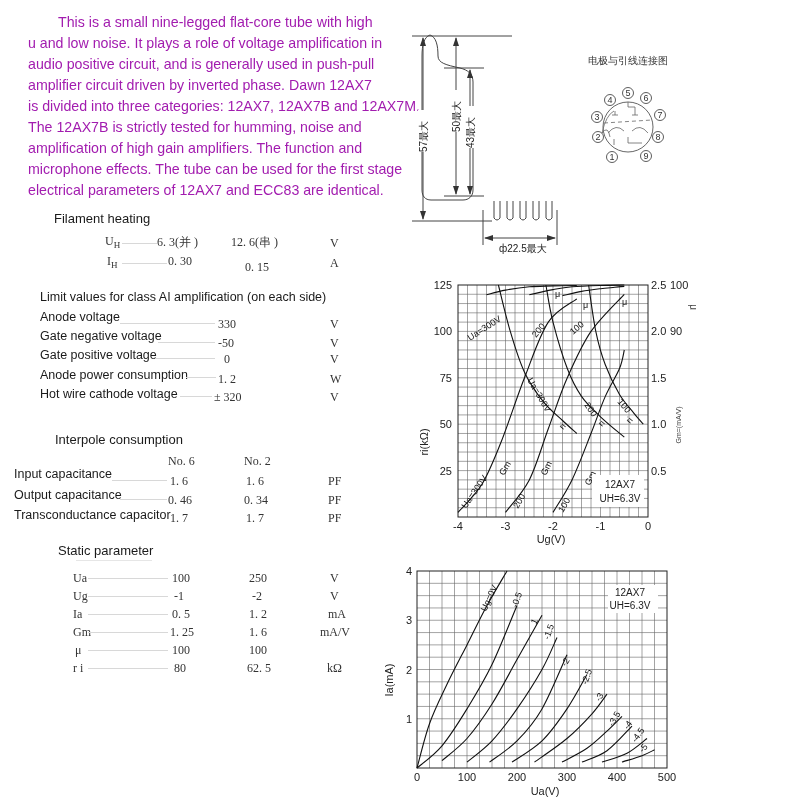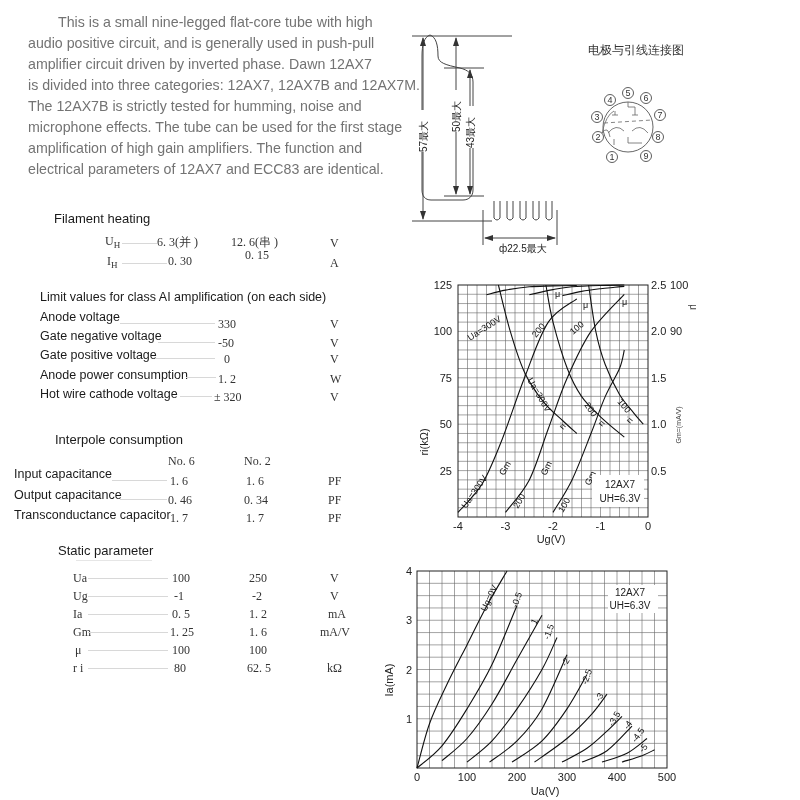--- a/index.html
+++ b/index.html
@@ -1,52 +1,53 @@
 <!DOCTYPE html>
 <html><head>
 <meta charset="utf-8">
 <style>
   * { box-sizing: border-box; margin: 0; padding: 0; }
   html, body { width: 800px; height: 800px; background: #ffffff; overflow: hidden; }
   body { position: relative; font-family: "DejaVu Sans", sans-serif; color: #1a1a1a; }
   .abs { position: absolute; }
-  .intro { left: 28px; top: 12px; width: 380px; font-family: "Liberation Sans", sans-serif; font-size: 14.2px; line-height: 21px; color: #737373; }
+  .intro { left: 28px; top: 12px; width: 380px; font-family: "Liberation Sans", sans-serif; font-size: 14.2px; line-height: 21px; color: #a21caf; }
   .intro .line { white-space: nowrap; display: block; }
   .sec-title { font-family: "Liberation Sans", sans-serif; font-size: 13px; color: #1a1a1a; white-space: nowrap; }
   .serif { font-family: "Liberation Serif", serif; font-size: 12px; color: #333; white-space: nowrap; }
   .lbl { font-family: "Liberation Sans", sans-serif; font-size: 12.5px; color: #1a1a1a; white-space: nowrap; }
   .leader { position: absolute; height: 0; border-top: 1px solid #d8d8d8; }
   svg text { font-family: "Liberation Sans", sans-serif; }
 </style>
 </head>
 <body>
 
 <div class="abs intro">
   <span class="line" style="padding-left:30px">This is a small nine-legged flat-core tube with high</span>
+  <span class="line">u and low noise. It plays a role of voltage amplification in</span>
   <span class="line">audio positive circuit, and is generally used in push-pull</span>
   <span class="line">amplifier circuit driven by inverted phase. Dawn 12AX7</span>
   <span class="line">is divided into three categories: 12AX7, 12AX7B and 12AX7M.</span>
   <span class="line"> The 12AX7B is strictly tested for humming, noise and</span>
+  <span class="line">amplification of high gain amplifiers. The function and</span>
   <span class="line">microphone effects. The tube can be used for the first stage</span>
-  <span class="line">amplification of high gain amplifiers. The function and</span>
   <span class="line">electrical parameters of 12AX7 and ECC83 are identical.</span>
 </div>
 
 <div class="abs sec-title" style="left:54px;top:211px">Filament heating</div>
 <div>
   <div class="abs serif" style="left:105px;top:234px">U<sub style="font-size:9px">H</sub></div>
   <div class="leader" style="left:122px;top:243px;width:35px"></div>
   <div class="abs serif" style="left:157px;top:234px">6. 3(并 )</div>
   <div class="abs serif" style="left:231px;top:234px">12. 6(串 )</div>
   <div class="abs serif" style="left:330px;top:236px">V</div>
 
   <div class="abs serif" style="left:107px;top:254px">I<sub style="font-size:9px">H</sub></div>
   <div class="leader" style="left:122px;top:263px;width:45px"></div>
   <div class="abs serif" style="left:168px;top:254px">0. 30</div>
-  <div class="abs serif" style="left:245px;top:248px">0. 15</div>
+  <div class="abs serif" style="left:245px;top:260px">0. 15</div>
   <div class="abs serif" style="left:330px;top:256px">A</div>
 </div>
 
 <div class="abs lbl" style="left:40px;top:290px">Limit values for class AI amplification (on each side)</div>
 <div>
   <div class="abs lbl" style="left:40px;top:310px">Anode voltage</div>
   <div class="leader" style="left:120px;top:323px;width:95px"></div>
   <div class="abs serif" style="left:218px;top:317px">330</div>
   <div class="abs serif" style="left:330px;top:317px">V</div>
 
@@ -169,21 +170,21 @@
   <rect x="18" y="90" width="11" height="42" fill="#fff"></rect>
   <rect x="51" y="70" width="11" height="42" fill="#fff"></rect>
   <rect x="65" y="86" width="11" height="42" fill="#fff"></rect>
   <text x="0" y="0" font-size="10" fill="#222" transform="translate(27,132) rotate(-90)">57最大</text>
   <text x="0" y="0" font-size="10" fill="#222" transform="translate(60,112) rotate(-90)">50最大</text>
   <text x="0" y="0" font-size="10" fill="#222" transform="translate(74,128) rotate(-90)">43最大</text>
   <rect x="98" y="222" width="48" height="12" fill="#fff"></rect>
   <text x="99" y="232" font-size="10" fill="#222">ф22.5最大</text>
 </svg>
 
-<div class="abs" style="left:588px;top:42px;font-family:Liberation Serif, serif;font-size:12px;color:#333;white-space:nowrap">电极与引线连接图</div>
+<div class="abs" style="left:588px;top:54px;font-family:Liberation Serif, serif;font-size:10px;color:#333;white-space:nowrap">电极与引线连接图</div>
 <svg class="abs" style="left:588px;top:85px" width="80" height="80" viewBox="0 0 80 80">
   <circle cx="40" cy="42" r="25" fill="none" stroke="#555" stroke-width="0.9"></circle>
   <g stroke="#666" stroke-width="0.8" fill="none">
     <line x1="16" y1="38" x2="64" y2="35" stroke-dasharray="4,3"></line>
     <path d="M24,30 L30,30 M27,30 L27,26"></path>
     <path d="M44,30 L50,30 M47,30 L47,22 L40,22 L40,17"></path>
     <path d="M20,48 Q28,38 36,46"></path>
     <path d="M44,46 Q52,38 60,48"></path>
     <path d="M26,54 L26,60"></path>
     <path d="M40,52 L40,58 L54,58"></path>

